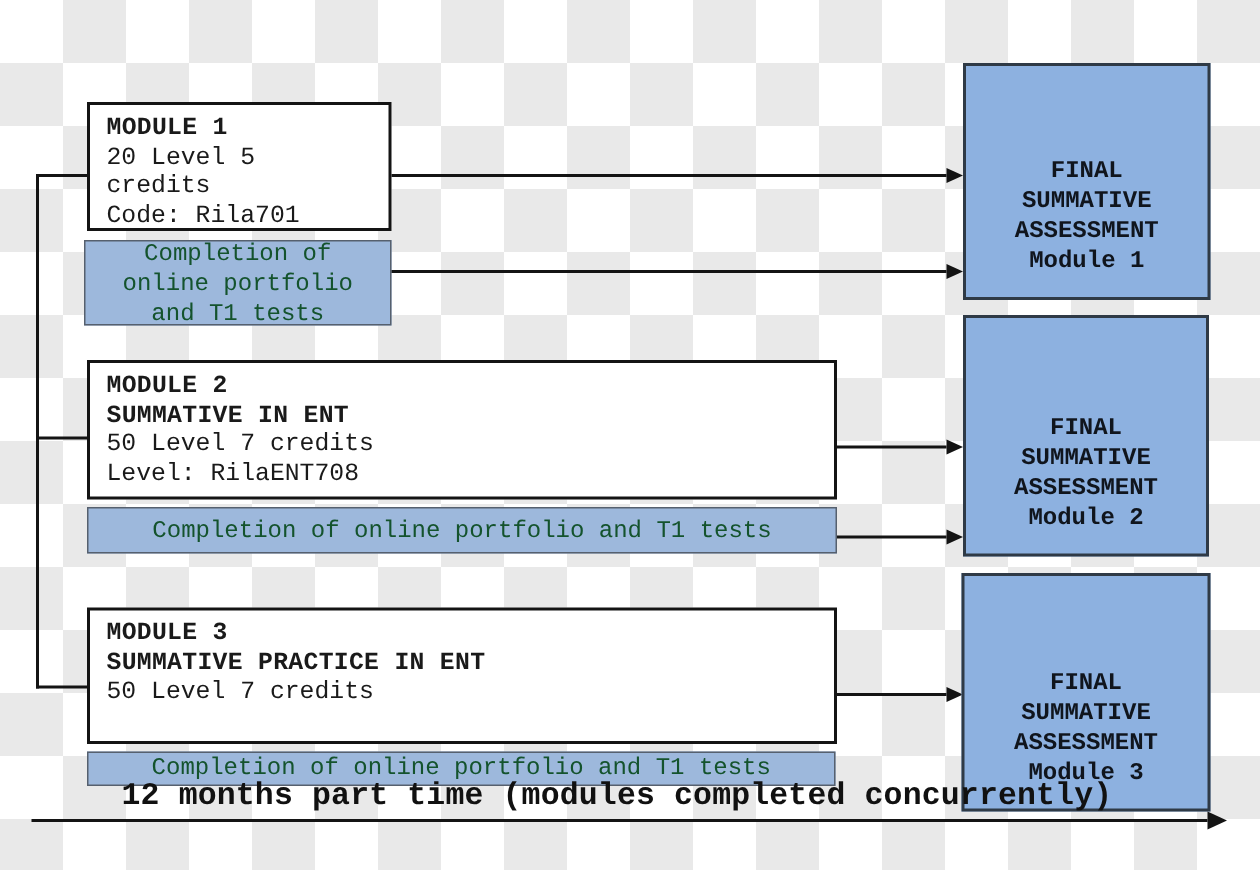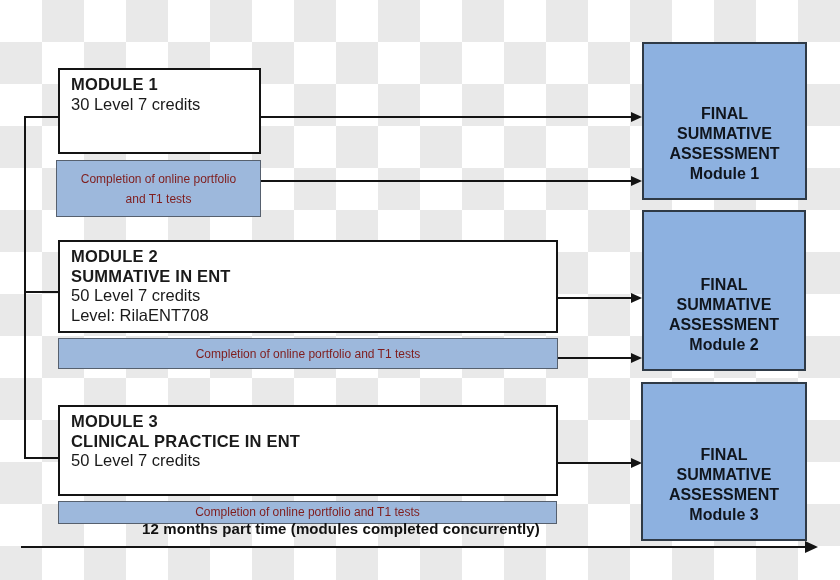--- a/index.html
+++ b/index.html
@@ -17,36 +17,37 @@
     -webkit-font-smoothing:antialiased;
   }
   #stage{
     position:relative;width:840px;height:580px;
     background-color:#ffffff;
     background-image:
       linear-gradient(45deg,#e9e9e9 25%,transparent 25%,transparent 75%,#e9e9e9 75%),
       linear-gradient(45deg,#e9e9e9 25%,transparent 25%,transparent 75%,#e9e9e9 75%);
     background-size:84px 84px;
     background-position:0 0,42px 42px;
+    font-family:Liberation Mono, monospace;
   }
   .abs{position:absolute;box-sizing:border-box;}
   .hline{background:var(--line);height:2px;}
   .vline{background:var(--line);width:2px;}
   .module-box{
     background:#ffffff;
     border:2.5px solid var(--box-border);
     padding:5px 10px 0 11px;
     font-size:16.5px;line-height:19.5px;color:#1a1a1a;
   }
   .module-box .b{font-weight:bold;letter-spacing:.2px;}
   .bar{
     background:var(--bar-fill);
     border:1.5px solid var(--bar-border);
     display:flex;align-items:center;justify-content:center;
-    text-align:center;font-size:12px;line-height:20px;color:#7f1d1d;
+    text-align:center;font-size:16px;line-height:20px;color:#14532d;
     overflow:hidden;
   }
   .assessment{
     background:var(--assessment-fill);
     border:2px solid var(--assessment-border);
     display:flex;flex-direction:column;align-items:center;justify-content:flex-end;
     text-align:center;font-weight:bold;color:#10151d;
     font-size:16px;line-height:20px;padding-bottom:14px;
   }
   .arrow{position:absolute;height:2px;background:var(--line);}
@@ -57,37 +58,38 @@
     border-bottom:5px solid transparent;
   }
   .timeline-line{position:absolute;height:2px;background:var(--line);}
   .timeline-line::after{
     content:"";position:absolute;right:-13px;top:-5px;width:0;height:0;
     border-left:13px solid var(--line);
     border-top:6px solid transparent;
     border-bottom:6px solid transparent;
   }
   .timeline-label{
-    position:absolute;text-align:center;font-weight:bold;
-    font-size:15px;color:#111;letter-spacing:.1px;white-space:nowrap;
+    position:absolute;text-align:right;font-weight:bold;
+    font-size:21px;color:#111;letter-spacing:.1px;white-space:nowrap;
   }
 </style>
 </head>
 <body>
 
 <div id="stage">
 
   <div class="abs vline" style="left:24px;top:116px;height:343px;"></div>
   <div class="abs hline" style="left:24px;top:116px;width:35px;"></div>
   <div class="abs hline" style="left:24px;top:291px;width:35px;"></div>
   <div class="abs hline" style="left:24px;top:457px;width:35px;"></div>
 
   <div class="abs module-box" style="left:58px;top:68px;width:203px;height:86px;">
     <div class="b">MODULE 1</div>
-    <div>30 Level 7 credits</div>
+    <div>20 Level 5 credits</div>
+    <div>Code: Rila701</div>
   </div>
   <div class="abs bar" style="left:56px;top:160px;width:205px;height:57px;padding:0 16px;">
     <span>Completion of online portfolio and T1 tests</span>
   </div>
   <div class="arrow" style="left:261px;top:116px;width:370px;"></div>
   <div class="arrow" style="left:261px;top:180px;width:370px;"></div>
 
   <div class="abs assessment" style="left:642px;top:42px;width:165px;height:158px;">
     <div>FINAL</div>
     <div>SUMMATIVE</div>
@@ -109,21 +111,21 @@
 
   <div class="abs assessment" style="left:642px;top:210px;width:164px;height:161px;">
     <div>FINAL</div>
     <div>SUMMATIVE</div>
     <div>ASSESSMENT</div>
     <div>Module 2</div>
   </div>
 
   <div class="abs module-box" style="left:58px;top:405px;width:500px;height:91px;">
     <div class="b">MODULE 3</div>
-    <div class="b">CLINICAL PRACTICE IN ENT</div>
+    <div class="b">SUMMATIVE PRACTICE IN ENT</div>
     <div>50 Level 7 credits</div>
   </div>
   <div class="abs bar" style="left:58px;top:501px;width:499px;height:23px;align-items:flex-start;">
     <span>Completion of online portfolio and T1 tests</span>
   </div>
   <div class="arrow" style="left:558px;top:462px;width:73px;"></div>
 
   <div class="abs assessment" style="left:641px;top:382px;width:166px;height:159px;">
     <div>FINAL</div>
     <div>SUMMATIVE</div>

